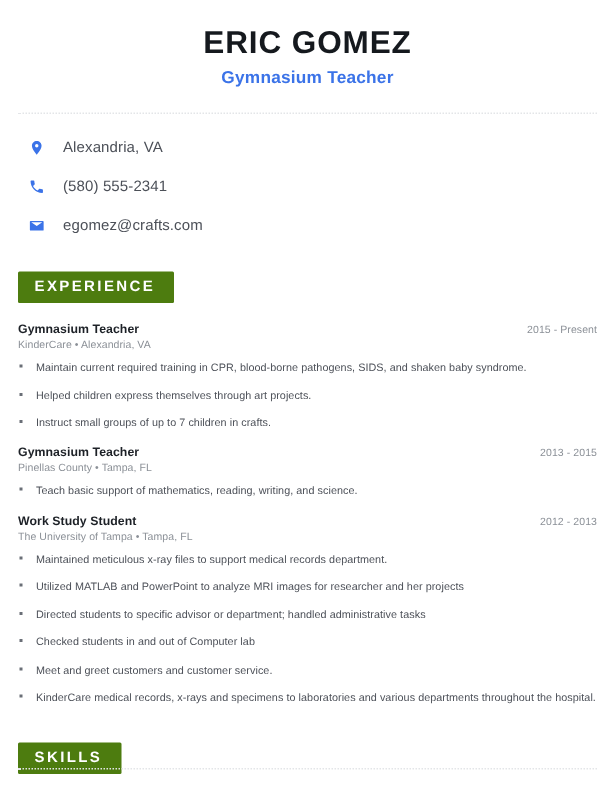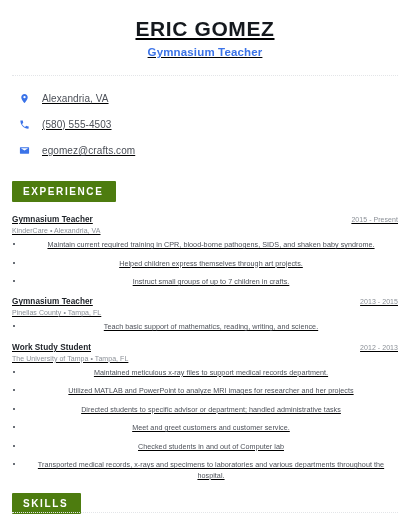--- a/index.html
+++ b/index.html
@@ -3,21 +3,21 @@
 <meta charset="utf-8">
 <style>
   * { margin:0; padding:0; box-sizing:border-box; }
   html, body {
     width:410px; height:530px;
     background:#ffffff;
     font-family:"Liberation Sans", sans-serif;
     -webkit-font-smoothing:antialiased;
     overflow:hidden;
   }
-  .page { position:relative; width:410px; height:530px; background:#fff;text-decoration:underline; }
+  .page { position:relative; width:410px; height:530px; background:#fff; }
 
   
   .header { padding-top:17px; text-align:center; }
   .full-name {
     font-size:21px; font-weight:bold; color:#15191e;
     letter-spacing:0.6px; line-height:1.15;
   }
   .job-title {
     margin-top:5px; font-size:11.5px; font-weight:bold;
     color:#3b73e8; letter-spacing:0.15px;
@@ -53,21 +53,21 @@
   .section-banner {
     display:inline-block;
     background:#4d7c0f;
     color:#ffffff;
     font-size:10px; font-weight:bold;
     letter-spacing:1.6px;
     padding:5px 13px 5px 11px;
     border-radius:1px;
   }
   .sec-experience { margin-top:20px; }
-  .sec-skills { margin-top:12px; }
+  .sec-skills { margin-top:24px; }
 
   
   .exp-list { padding:0 12px; margin-top:13px; }
   .exp-item { margin-bottom:10px; }
   .exp-head {
     display:flex; align-items:baseline; justify-content:space-between;
   }
   .exp-role {
     font-size:8.2px; font-weight:bold; color:#1d2127;
     letter-spacing:0.05px;
@@ -80,21 +80,20 @@
     margin-top:3px; font-size:7px; color:#8b9097;
     letter-spacing:0.05px;
   }
   .exp-bullets { list-style:none; margin-top:6px; }
   .exp-bullets li {
     position:relative;
     padding-left:12px;
     font-size:7.2px; color:#4c5058;
     line-height:1.45; letter-spacing:0.04px;
     margin-bottom:8px;
-    text-align:center;
   }
   .exp-bullets li:before {
     content:""; position:absolute;
     left:1px; top:3px;
     width:2px; height:2px;
     background:#6a6f77;
   }
 </style>
 </head>
 <body>
@@ -118,21 +117,21 @@
       </span>
       <span class="contact-text">Alexandria, VA</span>
     </div>
 
     <div class="contact-row">
       <span class="contact-icon">
         <svg viewBox="0 0 24 24" fill="#3b73e8" aria-hidden="true">
           <path d="M6.6 10.8c1.4 2.8 3.8 5.1 6.6 6.6l2.2-2.2c.3-.3.7-.4 1-.2 1.1.4 2.4.6 3.6.6.6 0 1 .4 1 1V20c0 .6-.4 1-1 1C10.6 21 3 13.4 3 4c0-.6.4-1 1-1h3.5c.6 0 1 .4 1 1 0 1.3.2 2.5.6 3.6.1.4 0 .7-.2 1l-2.3 2.2z"></path>
         </svg>
       </span>
-      <span class="contact-text">(580) 555-4503</span>
+      <span class="contact-text">(580) 555-2341</span>
     </div>
 
     <div class="contact-row">
       <span class="contact-icon">
         <svg viewBox="0 0 24 24" fill="#3b73e8" aria-hidden="true">
           <path d="M3 5h18c.6 0 1 .4 1 1v12c0 .6-.4 1-1 1H3c-.6 0-1-.4-1-1V6c0-.6.4-1 1-1zm9 7.2L20 7H4l8 5.2z"></path>
         </svg>
       </span>
       <span class="contact-text">egomez@crafts.com</span>
     </div>
@@ -172,23 +171,23 @@
     <div class="exp-item">
       <div class="exp-head">
         <span class="exp-role">Work Study Student</span>
         <span class="exp-dates">2012 - 2013</span>
       </div>
       <div class="exp-org">The University of Tampa  •  Tampa, FL</div>
       <ul class="exp-bullets">
         <li>Maintained meticulous x-ray files to support medical records department.</li>
         <li>Utilized MATLAB and PowerPoint to analyze MRI images for researcher and her projects</li>
         <li>Directed students to specific advisor or department; handled administrative tasks</li>
+        <li>Checked students in and out of Computer lab</li>
         <li>Meet and greet customers and customer service.</li>
-        <li>Checked students in and out of Computer lab</li>
-        <li>Transported medical records, x-rays and specimens to laboratories and various departments throughout the hospital.</li>
+        <li>KinderCare medical records, x-rays and specimens to laboratories and various departments throughout the hospital.</li>
       </ul>
     </div>
 
   </div>
 
   <div class="section sec-skills">
     <span class="section-banner">SKILLS</span>
   </div>
 
   <div class="divider divider-bottom"></div>

